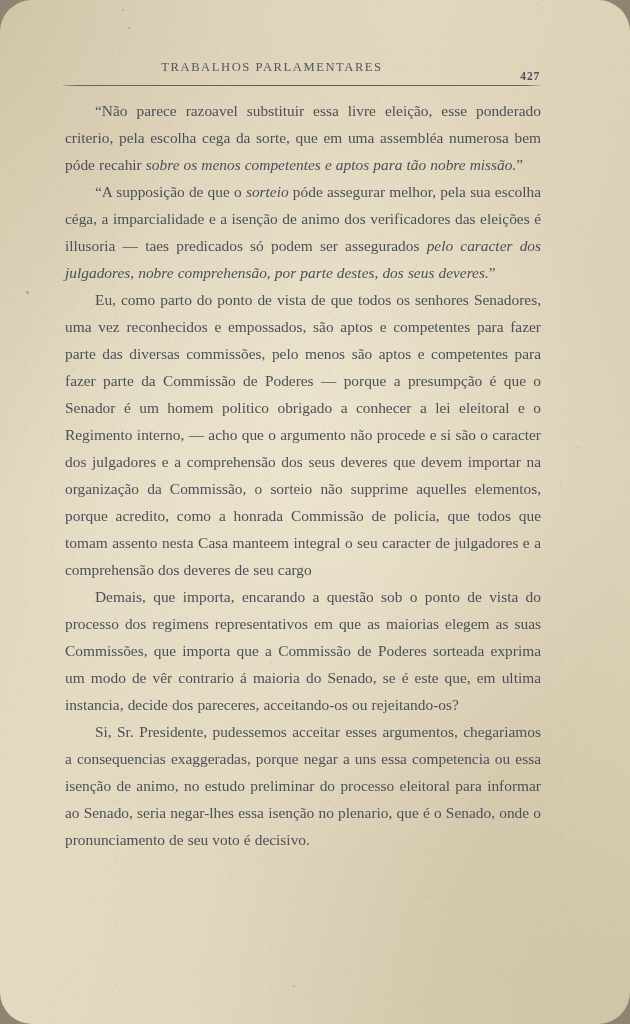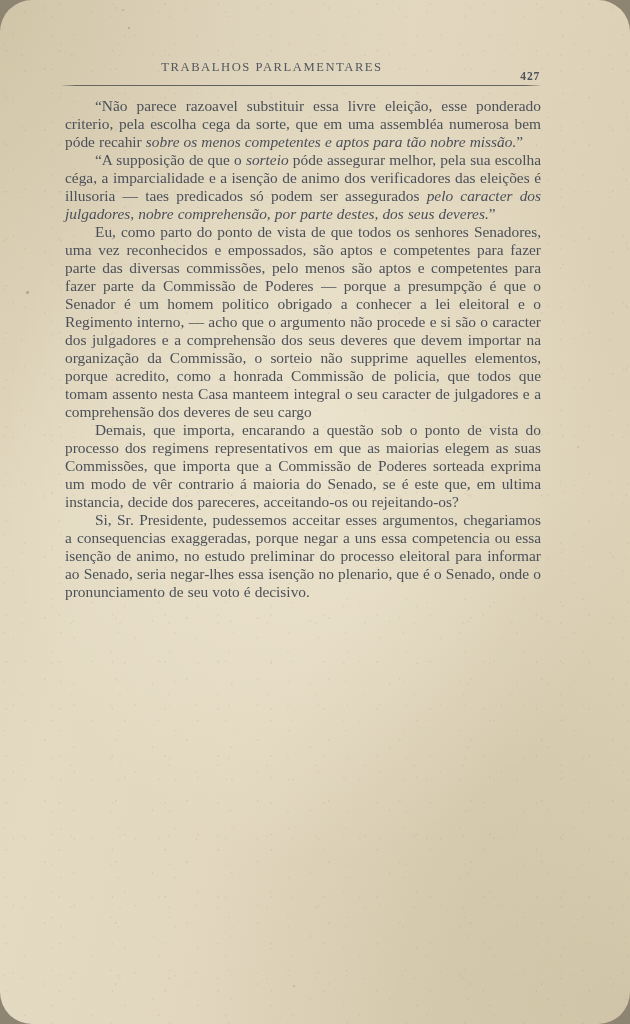--- a/index.html
+++ b/index.html
@@ -96,21 +96,21 @@
     top: 97px;
     width: 476px;
   }
 
   p.para {
     margin: 0;
     text-indent: 30px;
     text-align: justify;
     text-justify: inter-word;
     font-size: 15.4px;
-    line-height: 18px;
+    line-height: 27px;
     word-spacing: 0.25px;
     hyphens: none;
   }
   p.para i, p.para em {
     font-style: italic;
   }
 
   
   .speck {
     position: absolute;

